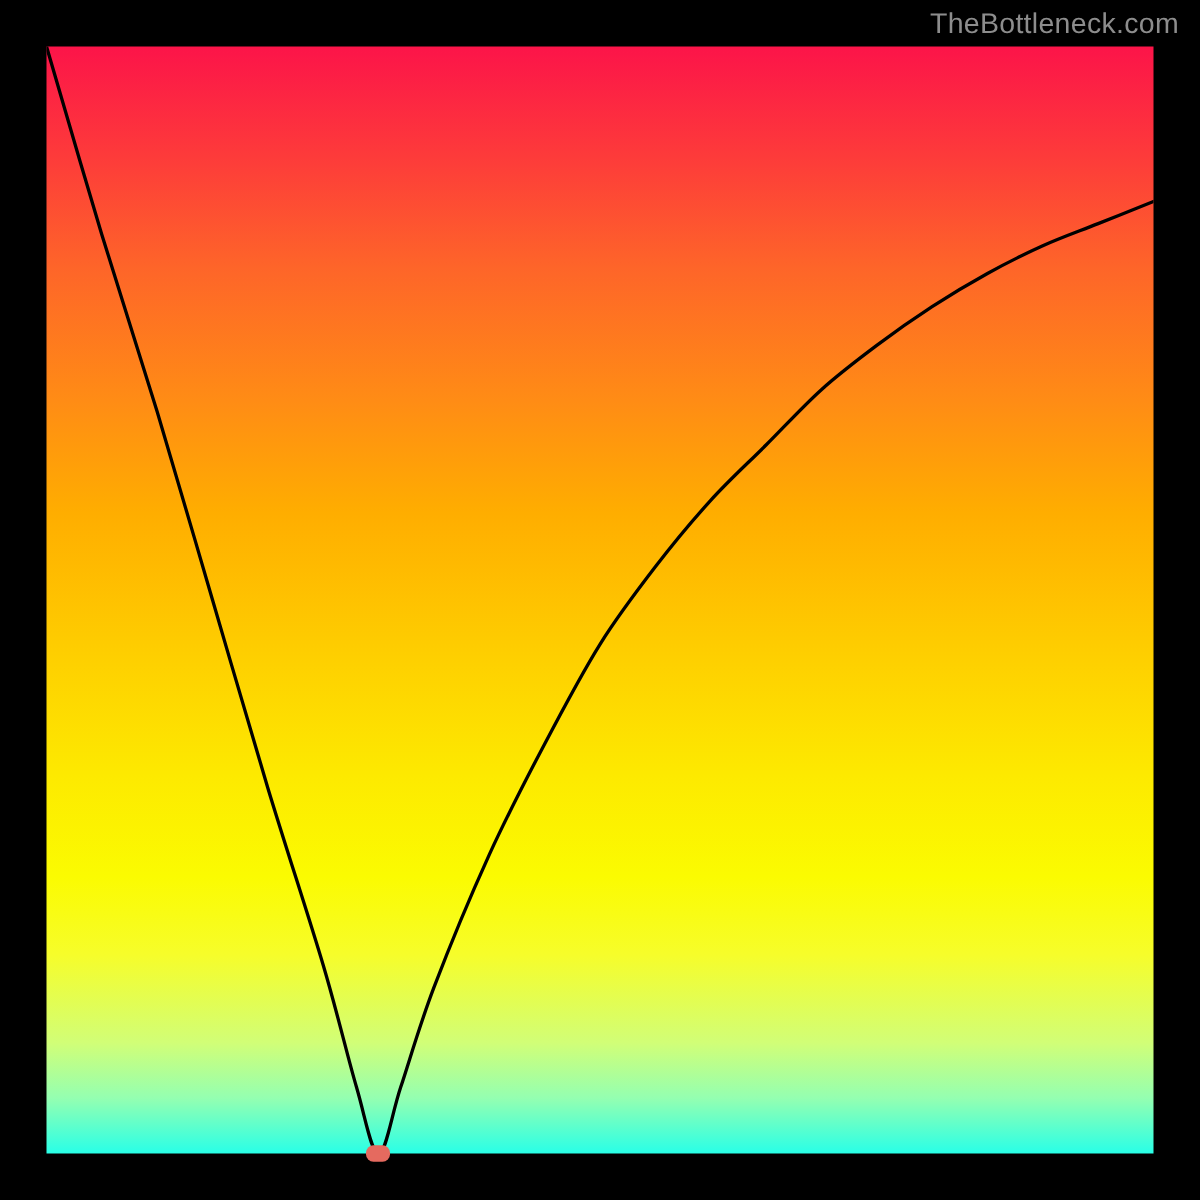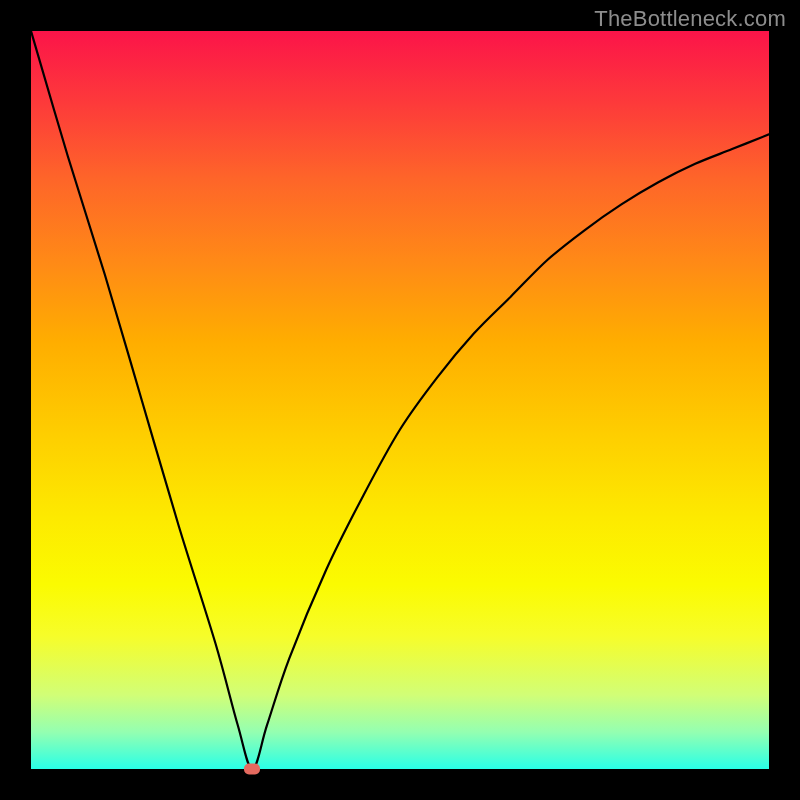--- a/index.html
+++ b/index.html
@@ -44,21 +44,21 @@
     height: 11px;
     background: #e56a5f;
     border-radius: 5px;
     transform: translate(-50%, -50%);
   }
   .watermark {
     position: absolute;
     top: 6px;
     right: 14px;
     font-family: Arial, Helvetica, sans-serif;
-    font-size: 22px;
+    font-size: 19px;
     color: #8d8d8d;
     font-weight: 500;
     letter-spacing: 0.2px;
   }
 </style>
 </head>
 <body>
 
 <div class="frame">
   <div class="plot-area">

